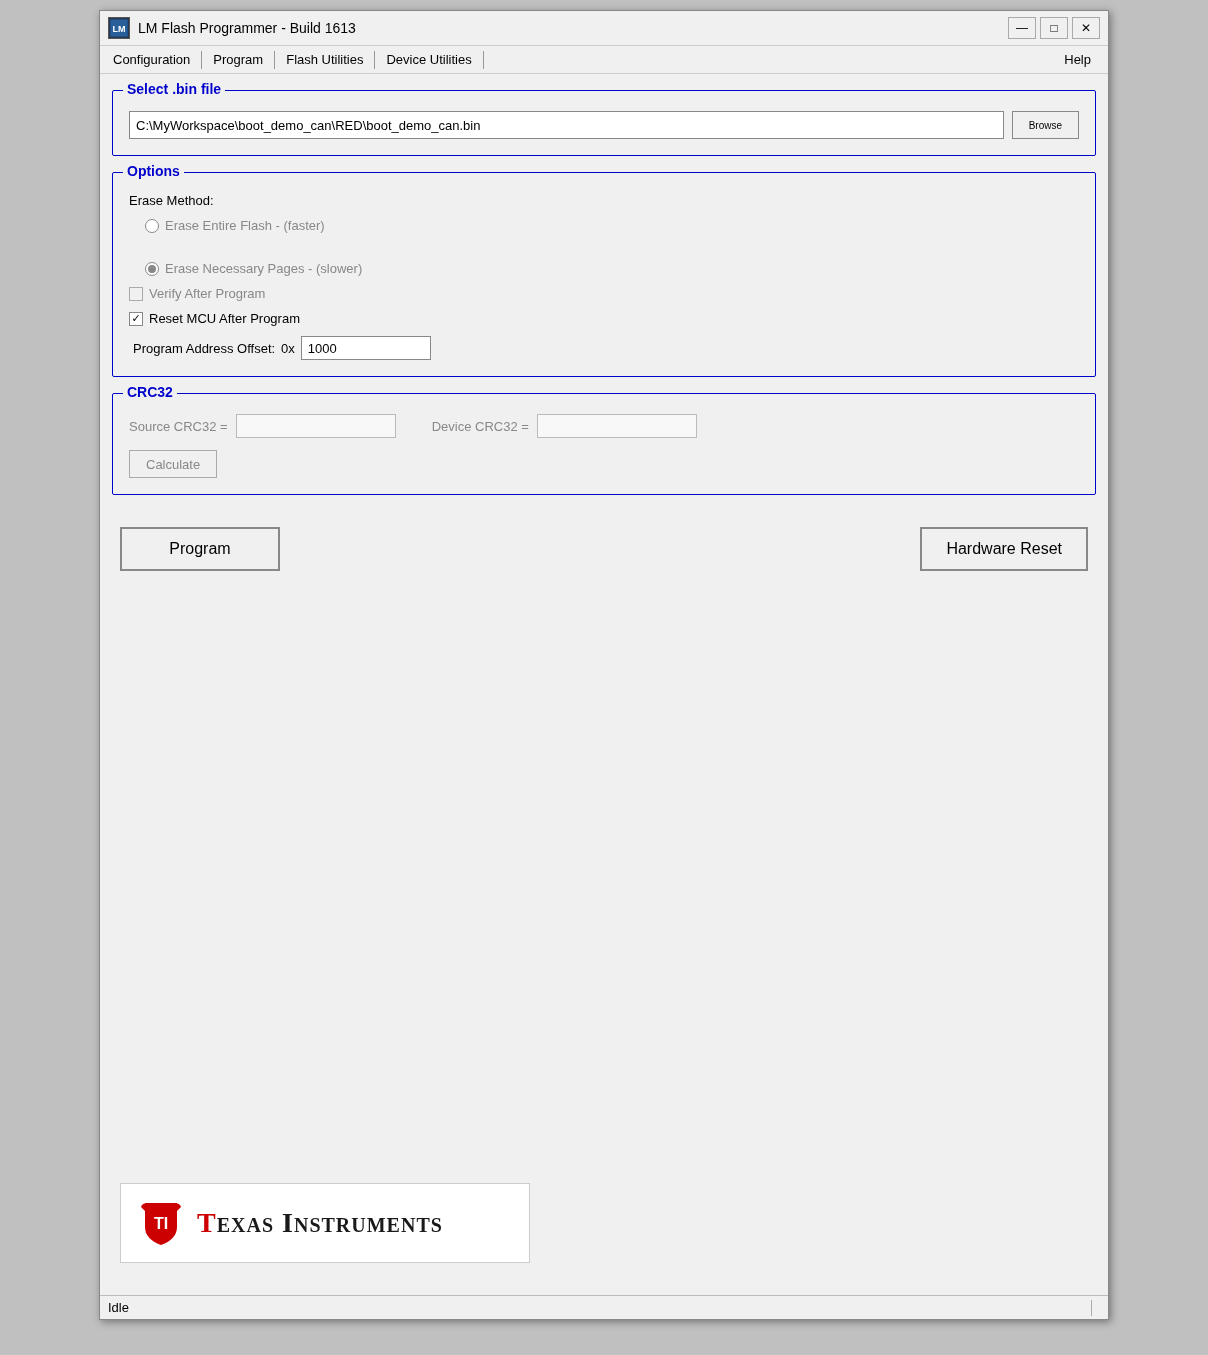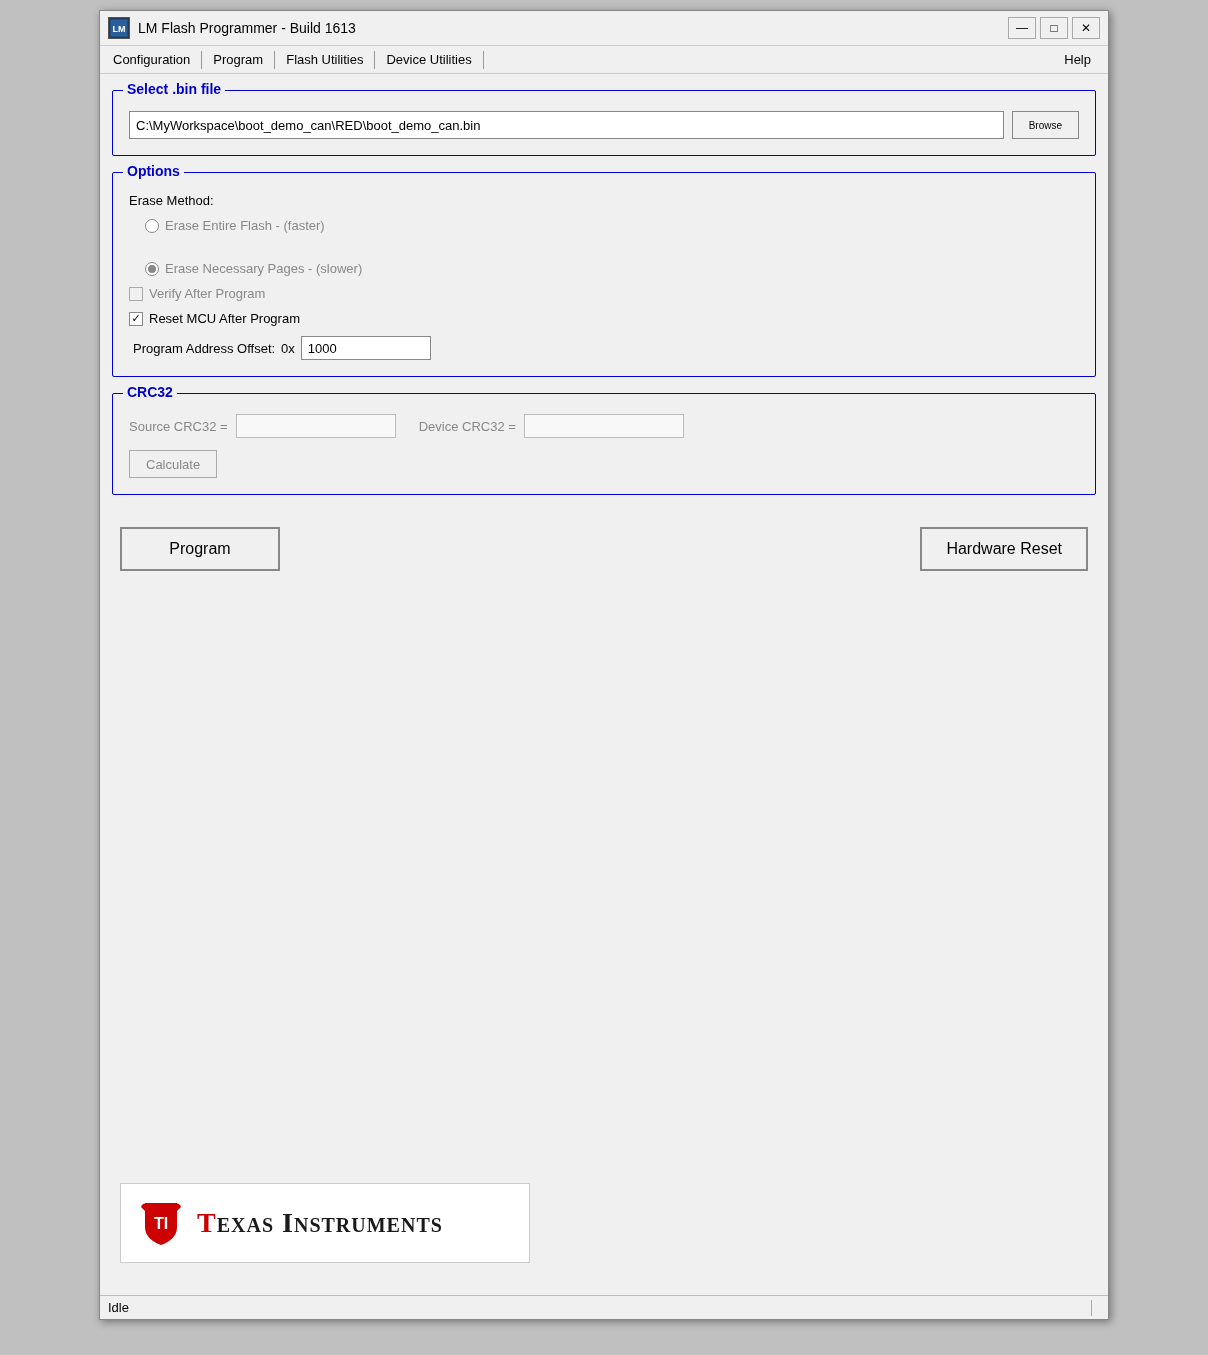--- a/index.html
+++ b/index.html
@@ -264,21 +264,21 @@
     .crc-section {
       display: flex;
       flex-direction: column;
       gap: 12px;
       margin-top: 8px;
     }
 
     .crc-row {
       display: flex;
       align-items: center;
-      gap: 23px;
+      gap: 36px;
     }
 
     .crc-item {
       display: flex;
       align-items: center;
       gap: 8px;
       color: #888;
     }
 
     .crc-input {

